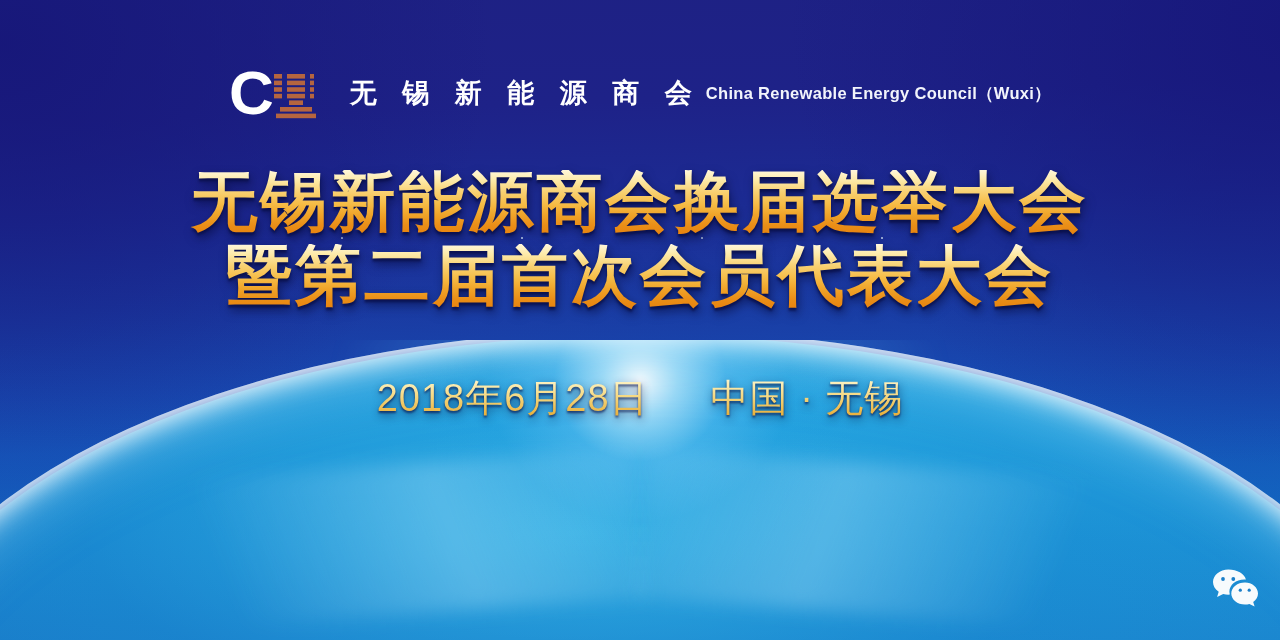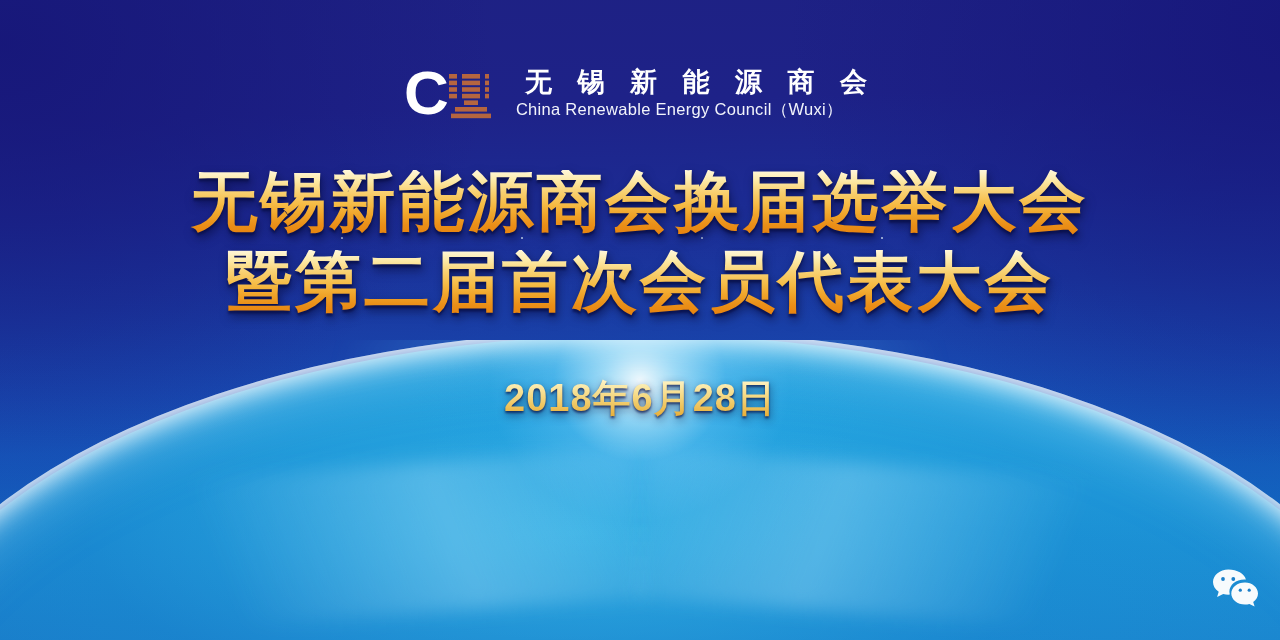--- a/index.html
+++ b/index.html
@@ -80,54 +80,54 @@
     position:absolute;left:0;right:0;top:62px;
     display:flex;align-items:center;justify-content:center;gap:22px;
   }
   .crec{
     display:flex;align-items:center;
     font-size:62px;font-weight:bold;color:#fff;letter-spacing:1px;
     line-height:1;font-family:"Liberation Sans","DejaVu Sans",sans-serif;
   }
   .crec .c1,.crec .e,.crec .c2{display:inline-block;}
   .crec .rmark{display:inline-block;width:52px;height:52px;margin:0 -3px 0 -5px;position:relative;top:2px;}
-  .logo-cn{display:flex;flex-direction:column;align-items:flex-start;gap:5px;}
+  .logo-cn{display:flex;align-items:center;gap:5px;}
   .logo-cn-title{
     color:#ffffff;font-size:27px;font-weight:bold;letter-spacing:9px;
     text-indent:9px;line-height:1;white-space:nowrap;
   }
   .logo-cn-sub{
-    color:#f2f4fb;font-size:16.5px;font-weight:normal;letter-spacing:.3px;
+    color:#f2f4fb;font-size:16.5px;font-weight:bold;letter-spacing:.3px;
     line-height:1;white-space:nowrap;
   }
 
   
   .headline{
     position:absolute;left:0;right:0;top:170px;text-align:center;
   }
   .hl-line{
     font-size:66px;font-weight:bold;line-height:1.12;letter-spacing:3px;
     white-space:nowrap;
     background:linear-gradient(180deg,
         #fff7dc 0%, #fdeaa8 14%, #f8d071 30%, #f6bc46 46%,
         #f0a52a 60%, #ea8f18 74%, #e8840f 86%, #f2a22c 100%);
     -webkit-background-clip:text;background-clip:text;
     color:transparent;-webkit-text-fill-color:transparent;
     filter:drop-shadow(0 3px 1px rgba(8,14,70,.75)) drop-shadow(2px 4px 5px rgba(5,10,55,.55));
     font-family:Liberation Mono, monospace;
   }
-  .hl-line + .hl-line{margin-top:6px;}
+  .hl-line + .hl-line{}
 
   
   .date-row{
     position:absolute;left:0;right:0;top:373px;
     display:flex;align-items:center;justify-content:center;gap:62px;
   }
   .date-txt{
-    font-size:38px;font-weight:bold;letter-spacing:1px;white-space:nowrap;
+    font-size:38px;font-weight:normal;letter-spacing:1px;white-space:nowrap;
     background:linear-gradient(180deg,#fffbe8 0%, #fbedb4 22%, #f5d983 45%, #eec25a 66%, #e8ad36 86%, #f0bd52 100%);
     -webkit-background-clip:text;background-clip:text;
     color:transparent;-webkit-text-fill-color:transparent;
     filter:drop-shadow(0 2px 1px rgba(8,16,72,.7)) drop-shadow(1px 3px 4px rgba(5,10,55,.45));
   }
 
   
   .watermark{
     position:absolute;right:22px;bottom:32px;
     display:flex;align-items:center;gap:13px;opacity:.97;
@@ -187,20 +187,21 @@
     </div>
   </div>
 
   <div class="headline">
     <div class="hl-line">无锡新能源商会换届选举大会</div>
     <div class="hl-line">暨第二届首次会员代表大会</div>
   </div>
 
   <div class="date-row">
     <div class="date-txt">2018年6月28日</div>
+    <div class="date-txt">中国 · 无锡</div>
   </div>
 
   <div class="watermark">
     <span class="wechat-icon">
       <svg viewBox="0 0 46 40" width="46" height="40" aria-hidden="true">
         <g fill="#ffffff">
           <path d="M16.4 1.6C7.9 1.6 1 7.2 1 14.1c0 3.9 2.2 7.4 5.7 9.7L5.1 29.1l6.1-3.1c1.7.5 3.5.7 5.2.7.5 0 1 0 1.5-.1-.3-1-.5-2-.5-3.1 0-6.7 6.6-12.1 14.8-12.1.6 0 1.1 0 1.7.1C32.4 5.9 25.2 1.6 16.4 1.6z"></path>
           <path d="M33 14.6c-7.6 0-13.7 4.9-13.7 11 0 6.1 6.1 11 13.7 11 1.5 0 3-.2 4.4-.6l5.2 2.6-1.4-4.5c3-2 4.8-5 4.8-8.5 0-6.1-6.1-11-13-11z"></path>
         </g>
         <g fill="#1a7fc9">

